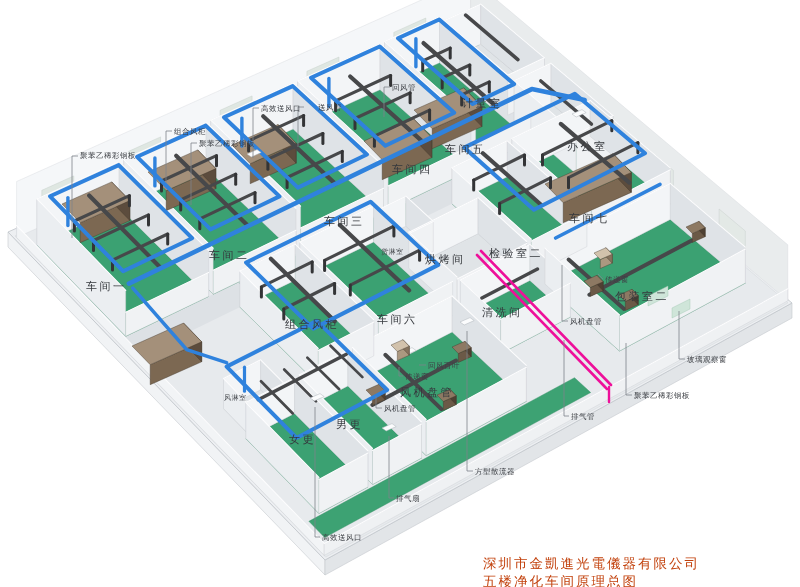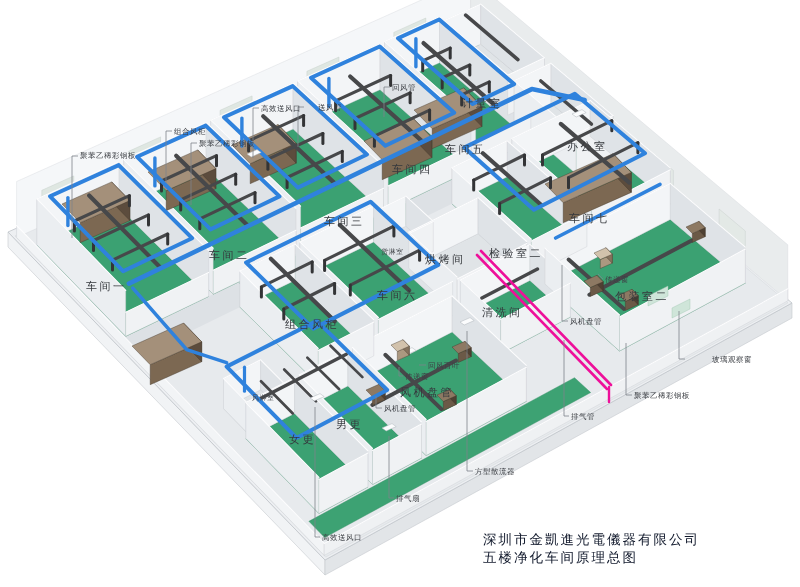--- a/index.html
+++ b/index.html
@@ -2,21 +2,21 @@
 <html><head>
 <meta charset="utf-8">
 <style>
   html,body{margin:0;padding:0;background:#ffffff;}
   .stage{position:relative;width:800px;height:587px;background:#ffffff;overflow:hidden;
          font-family:"Liberation Sans",sans-serif;}
   .stage svg{position:absolute;left:0;top:0;}
   .lbl{position:absolute;font:7.5px "Liberation Serif",serif;color:#3e4146;letter-spacing:.5px;white-space:nowrap;}
   .lblr{position:absolute;font:11px "Liberation Serif",serif;color:#35383d;letter-spacing:2.5px;white-space:nowrap;}
   .lbls{position:absolute;font:7px "Liberation Serif",serif;color:#45484d;letter-spacing:.5px;white-space:nowrap;text-align:right;}
-  .title-line{position:absolute;font:13.5px "Liberation Serif",serif;color:#0f172a;letter-spacing:2px;white-space:nowrap;}
+  .title-line{position:absolute;font:13.5px "Liberation Serif",serif;color:#c2410c;letter-spacing:2px;white-space:nowrap;margin-top:24px;}
 </style>
 </head>
 <body>
 
 <div class="stage">
 
   <svg id="scene" width="800" height="587" viewBox="0 0 800 587">
       <polygon points="8.0,232.0 325.0,560.0 325.0,575.0 8.0,247.0" fill="#f1f3f5" stroke="#c6cacf" stroke-width="0.6"></polygon>
       <polygon points="325.0,560.0 792.0,303.0 792.0,318.0 325.0,575.0" fill="#e2e5e8" stroke="#c6cacf" stroke-width="0.6"></polygon>
       <polygon points="8.0,232.0 465.0,28.0 792.0,303.0 325.0,560.0" fill="#edeff2" stroke="#bfc4c9" stroke-width="0.8"></polygon>
@@ -402,42 +402,42 @@
     <span class="lblr" style="left:445px;top:142px">车间五</span>
     <span class="lblr" style="left:462px;top:96px">计量室</span>
     <span class="lblr" style="left:567px;top:139px">办公室</span>
     <span class="lblr" style="left:569px;top:211px">车间七</span>
     <span class="lblr" style="left:489px;top:246px">检验室二</span>
     <span class="lblr" style="left:425px;top:252px">烘烤间</span>
     <span class="lbls" style="left:381px;top:247px">货淋室</span>
     <span class="lblr" style="left:482px;top:305px">清洗间</span>
     <span class="lblr" style="left:615px;top:289px">包装室二</span>
     <span class="lblr" style="left:285px;top:317px">组合风柜</span>
-    <span class="lblr" style="left:377px;top:288px">车间六</span>
+    <span class="lblr" style="left:377px;top:312px">车间六</span>
     <span class="lblr" style="left:400px;top:385px">风机盘管</span>
     <span class="lblr" style="left:289px;top:432px">女更</span>
     <span class="lblr" style="left:336px;top:417px">男更</span>
-    <span class="lbls" style="left:252px;top:393px">风淋室</span>
+    <span class="lbls" style="left:224px;top:393px">风淋室</span>
 
     <span class="lbl" style="left:80px;top:151px">聚苯乙稀彩钢板</span>
     <span class="lbl" style="left:174px;top:127px">组合风柜</span>
     <span class="lbl" style="left:199px;top:139px">聚苯乙稀彩钢板</span>
     <span class="lbl" style="left:261px;top:104px">高效送风口</span>
     <span class="lbl" style="left:318px;top:103px">送风管</span>
     <span class="lbl" style="left:392px;top:83px">回风管</span>
     <span class="lbl" style="left:428px;top:361px">回风百叶</span>
     <span class="lbl" style="left:405px;top:372px">传递窗</span>
     <span class="lbl" style="left:384px;top:404px">风机盘管</span>
     <span class="lbl" style="left:396px;top:494px">排气扇</span>
     <span class="lbl" style="left:322px;top:533px">高效送风口</span>
     <span class="lbl" style="left:475px;top:467px">方型散流器</span>
     <span class="lbl" style="left:571px;top:412px">排气管</span>
     <span class="lbl" style="left:570px;top:317px">风机盘管</span>
     <span class="lbl" style="left:605px;top:275px">传递窗</span>
-    <span class="lbl" style="left:712px;top:355px">玻璃观察窗</span>
+    <span class="lbl" style="left:687px;top:355px">玻璃观察窗</span>
     <span class="lbl" style="left:634px;top:391px">聚苯乙稀彩钢板</span>
   </div>
 
   <div>
     <div class="title-line" style="left:483px;top:531px">深圳市金凱進光電儀器有限公司</div>
     <div class="title-line" style="left:483px;top:549px">五楼净化车间原理总图</div>
   </div>
 
 </div>
 

